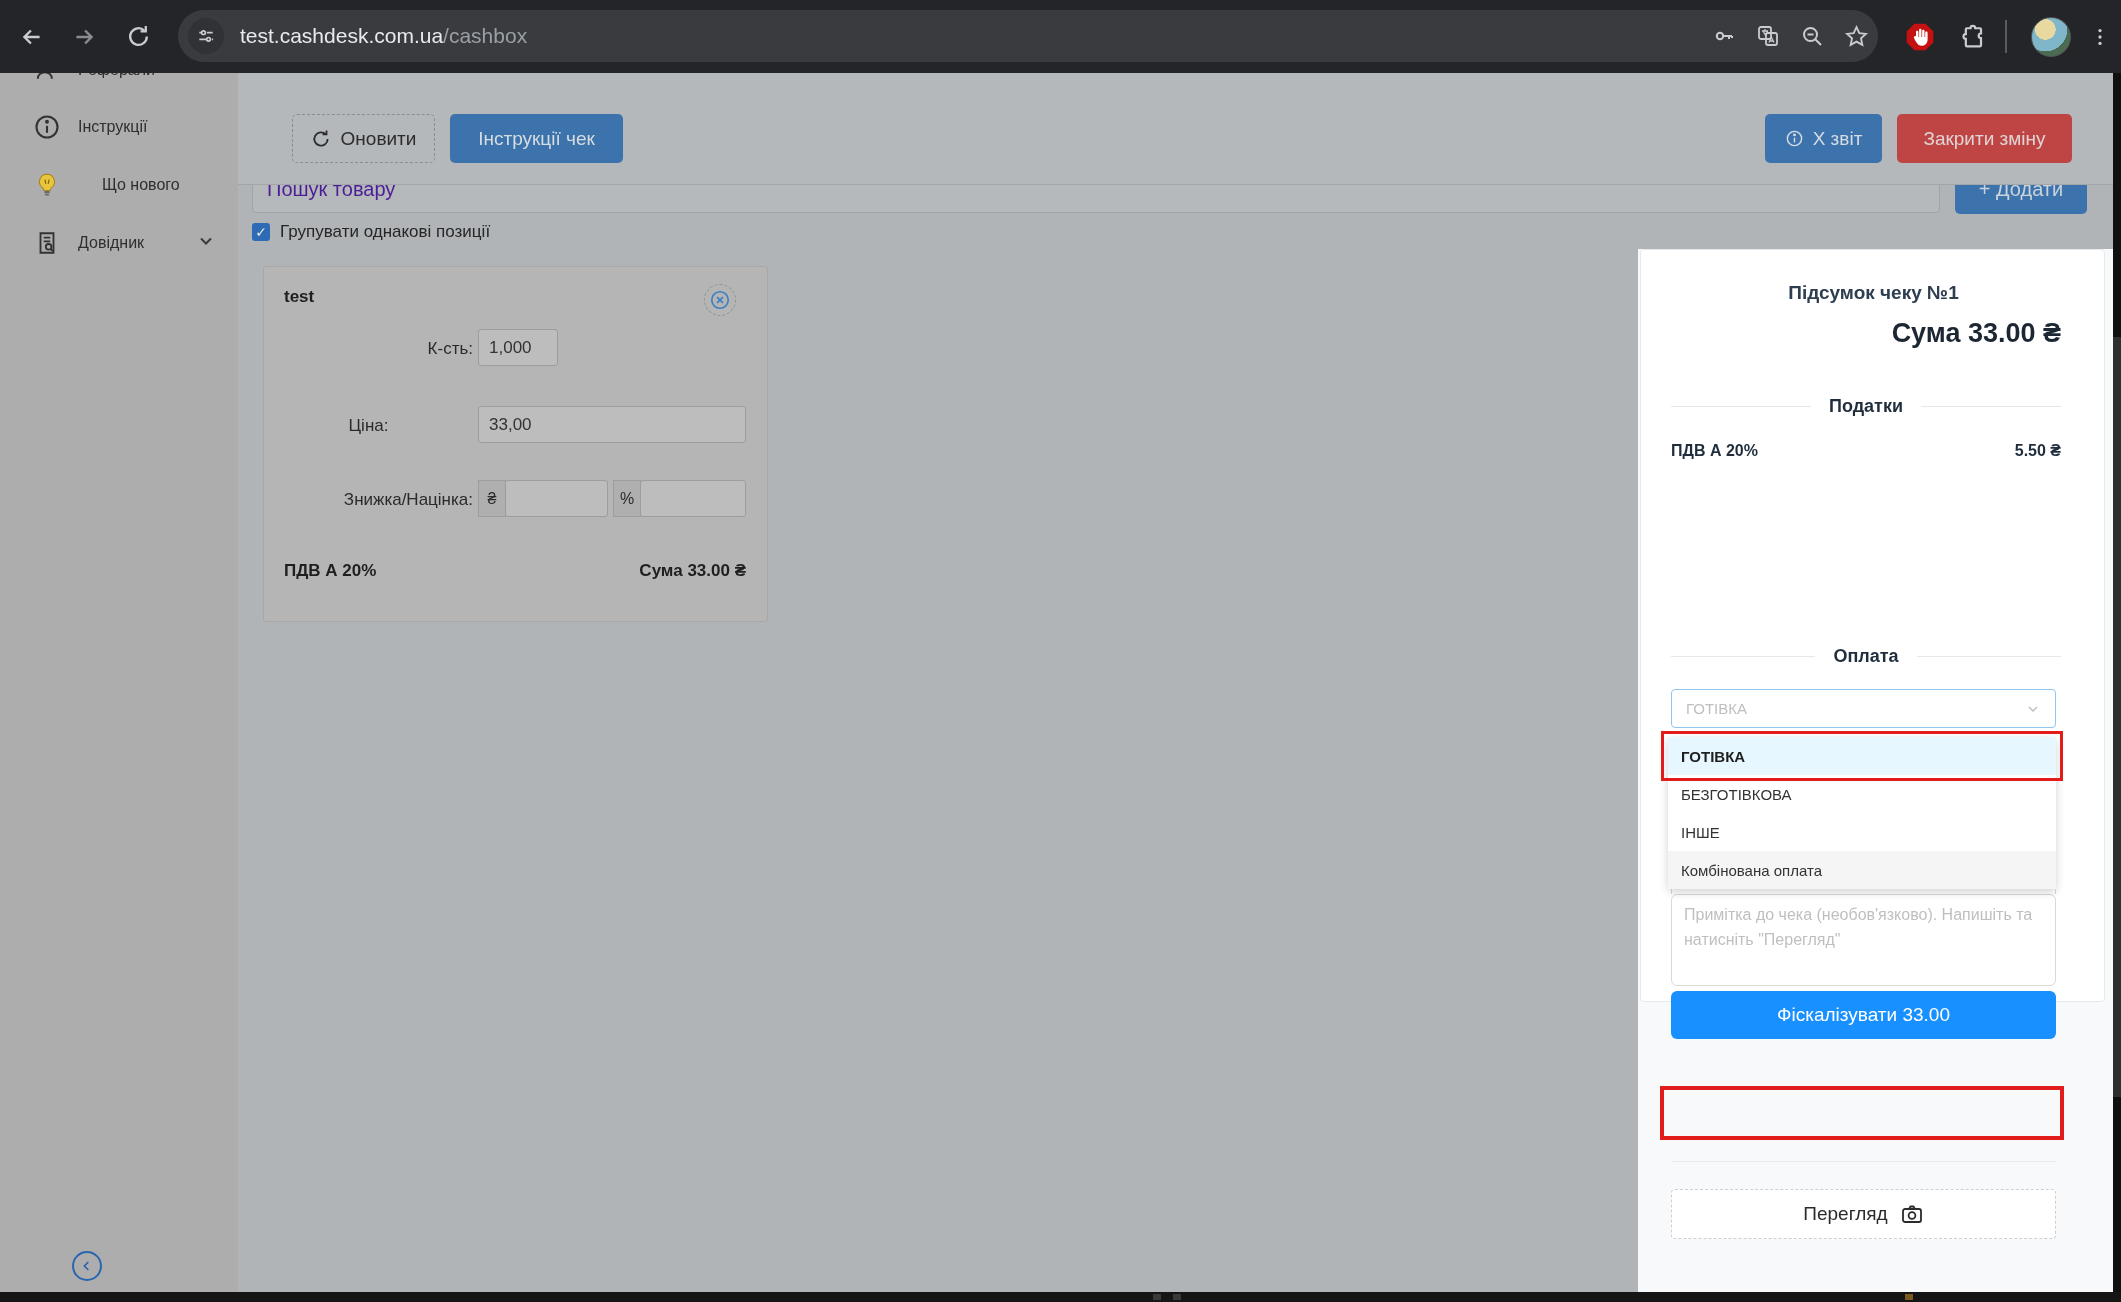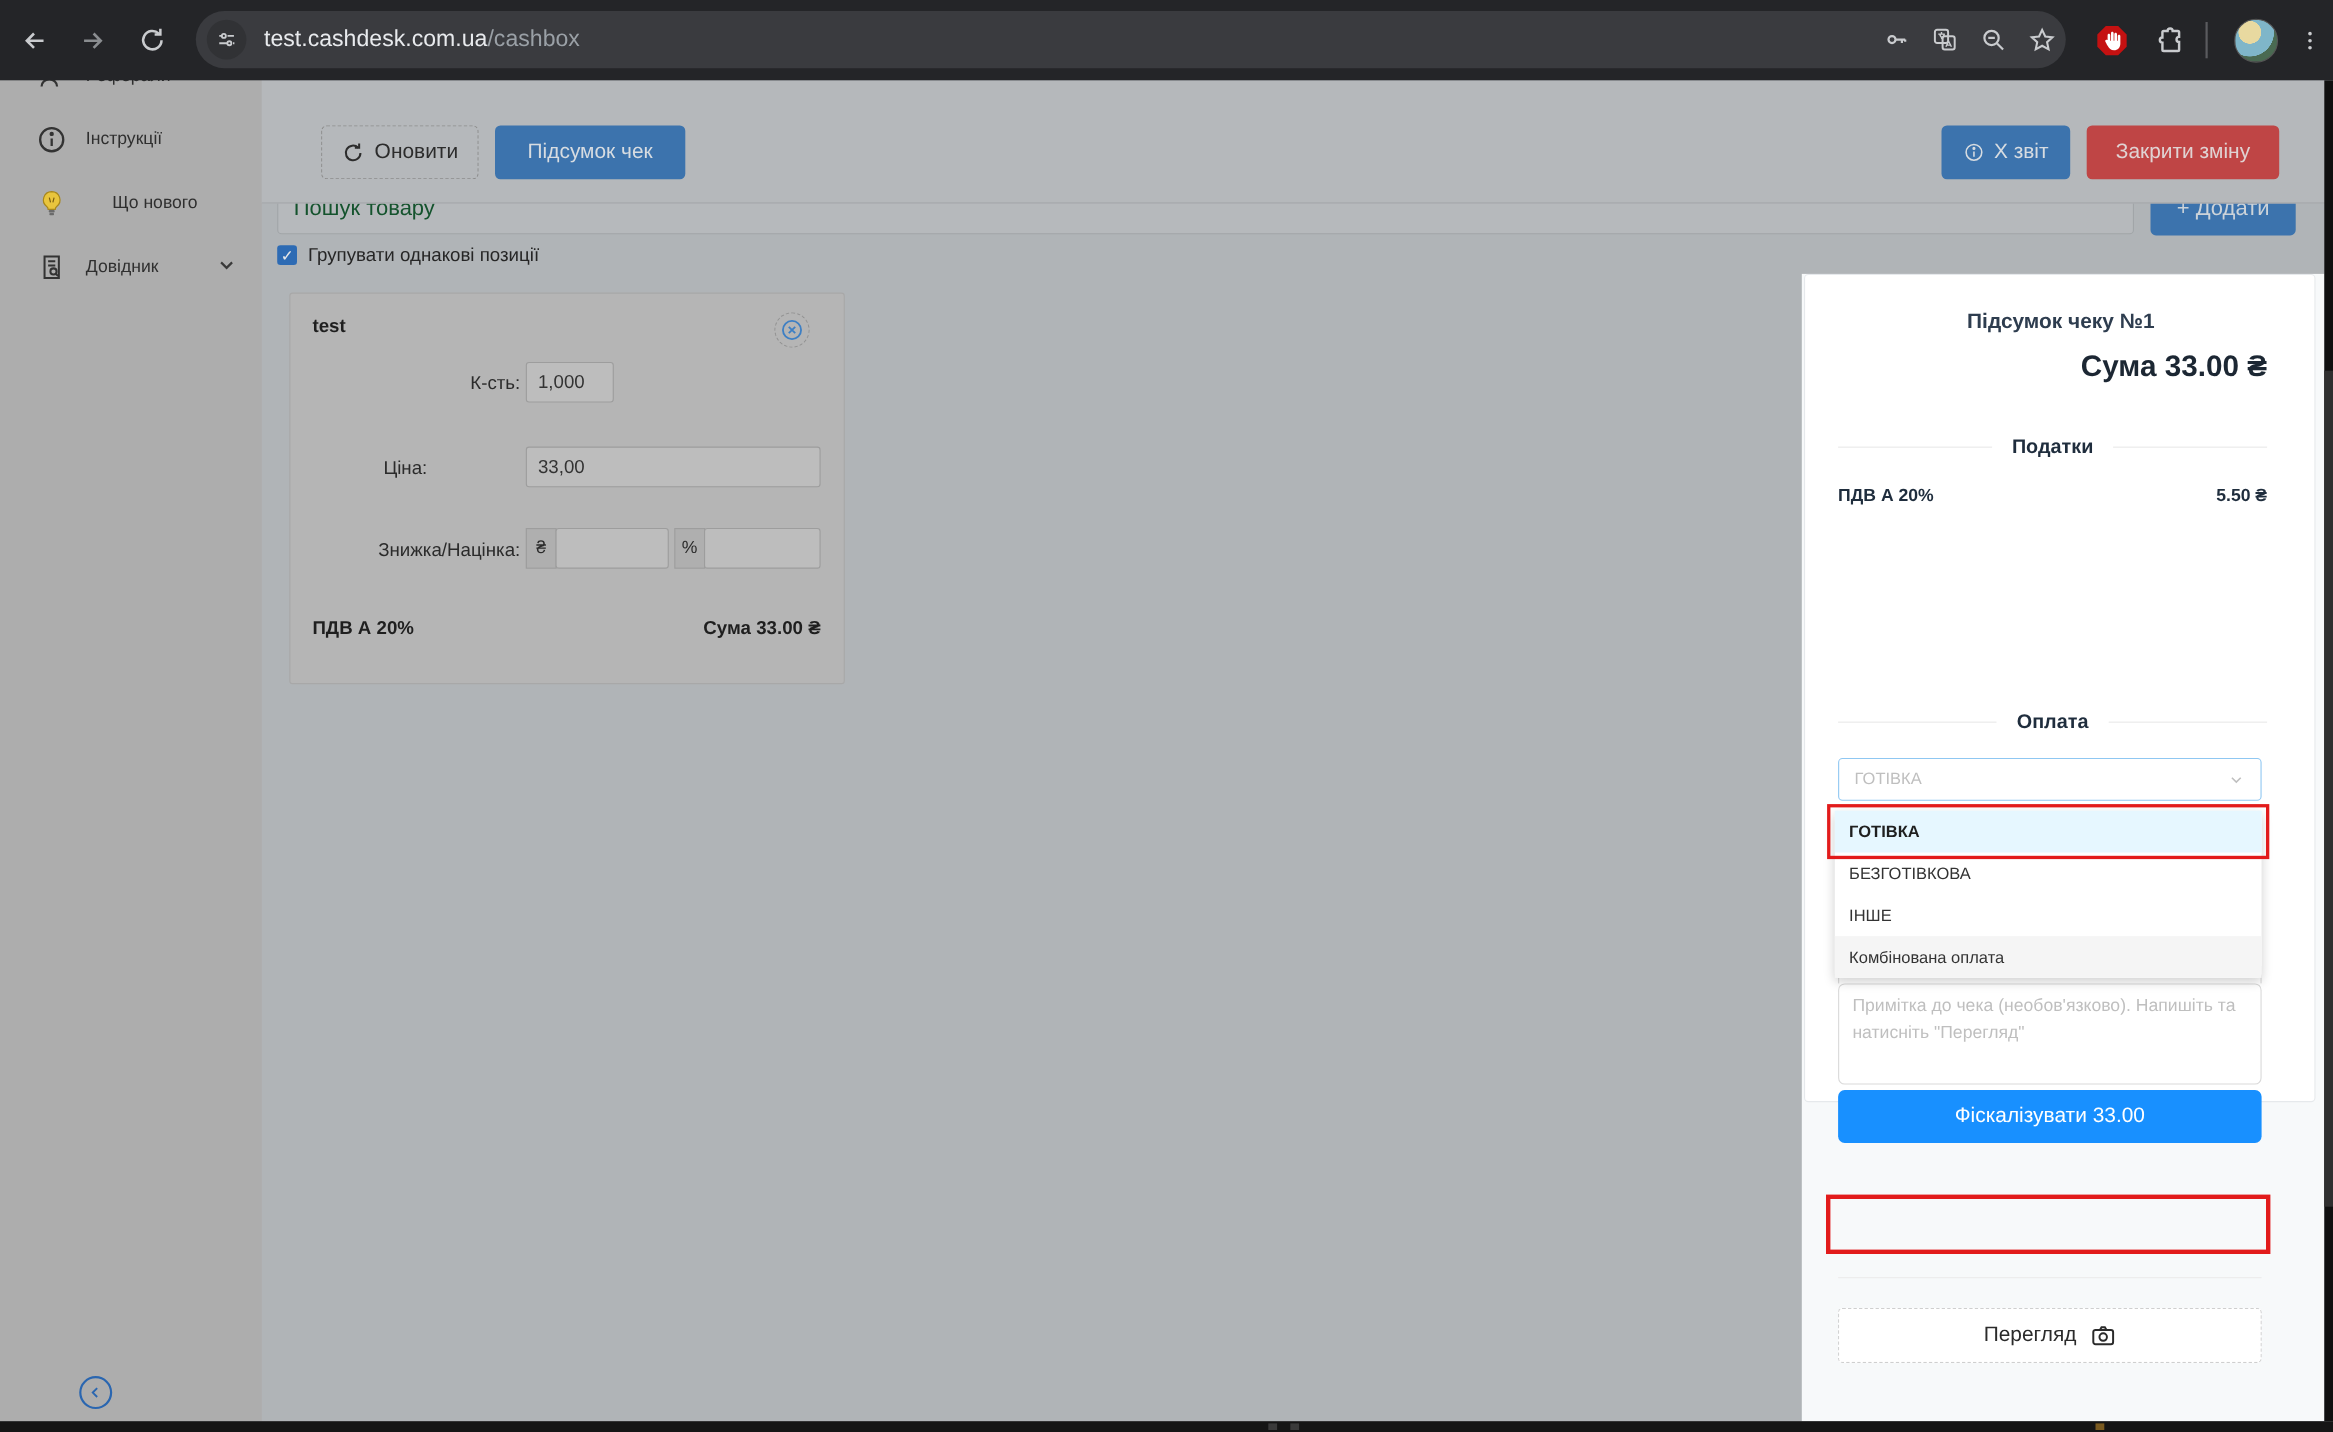--- a/index.html
+++ b/index.html
@@ -28,21 +28,21 @@
   #collapse-btn{left:72px;top:1251px;width:30px;height:30px;border-radius:50%;border:2px solid #2a66b0;color:#2a66b0;display:flex;align-items:center;justify-content:center;background:transparent;cursor:pointer;}
 
   
   #header-band{left:238px;top:73px;width:1883px;height:112px;background:#b5b8bb;border-bottom:1px solid #a3a6a9;z-index:5;}
   .btn{display:flex;align-items:center;justify-content:center;border-radius:5px;cursor:pointer;font-size:19px;}
   #btn-refresh{left:54px;top:41px;width:143px;height:49px;border:1px dashed #8d8d8d;color:#2c2c2c;background:transparent;gap:10px;}
   #btn-service{left:212px;top:41px;width:173px;height:49px;background:#3c73ad;color:#d7dce1;}
   #btn-xreport{left:1527px;top:41px;width:117px;height:49px;background:#3c73ad;color:#d7dce1;gap:9px;}
   #btn-closeshift{left:1659px;top:41px;width:175px;height:49px;background:#bf4545;color:#e0d3d3;}
 
-  #search-input{left:252px;top:166px;width:1688px;height:47px;background:#b6b9bc;border:1px solid #a1a5a8;border-radius:4px;display:flex;align-items:center;padding-left:14px;font-size:20px;color:#14532d;z-index:3;}
+  #search-input{left:252px;top:166px;width:1688px;height:47px;background:#b6b9bc;border:1px solid #a1a5a8;border-radius:4px;display:flex;align-items:center;padding-left:14px;font-size:20px;color:#4c1d95;z-index:3;}
   #btn-add{left:1955px;top:164px;width:132px;height:50px;background:#3c73ad;color:#ccd3d9;z-index:3;font-size:20px;}
 
   #group-row{left:252px;top:222px;display:flex;align-items:center;gap:10px;z-index:3;}
   #group-checkbox{width:18px;height:18px;background:#2d6bb4;border-radius:3px;color:#e8e8e8;font-size:14px;display:flex;align-items:center;justify-content:center;cursor:pointer;}
   #group-label{font-size:17px;color:#262626;}
 
   
   #card{left:263px;top:266px;width:505px;height:356px;background:#b5b5b5;border:1px solid #a8a8a8;border-radius:3px;z-index:3;}
   #card-name{left:20px;top:20px;font-size:17px;font-weight:bold;color:#1f1f1f;}
   #card-close{left:440px;top:17px;width:32px;height:32px;border:1px dashed #939393;border-radius:50%;display:flex;align-items:center;justify-content:center;cursor:pointer;}
@@ -152,21 +152,21 @@
 
   <div id="header-band" class="abs">
     <div id="btn-refresh" class="btn abs">
       <svg width="20" height="20" viewBox="0 0 24 24" fill="none" stroke="#2c2c2c" stroke-width="2.2">
         <path d="M20 12a8 8 0 1 1-2.4-5.7"></path>
           <path d="M18.6 1.8v4.7h-4.7"></path>
       </svg>
       <span>Оновити</span>
     </div>
     <div id="btn-service" class="btn abs">
-      <span>Підсумок чек</span>
+      <span>Інструкції чек</span>
     </div>
     <div id="btn-xreport" class="btn abs">
       <svg width="19" height="19" viewBox="0 0 24 24" fill="none" stroke="#d7dce1" stroke-width="1.8">
         <circle cx="12" cy="12" r="9"></circle>
           <path d="M12 11v6"></path>
           <circle cx="12" cy="7.5" r="0.9" fill="#d7dce1"></circle>
       </svg>
       <span>Х звіт</span>
     </div>
     <div id="btn-closeshift" class="btn abs">

